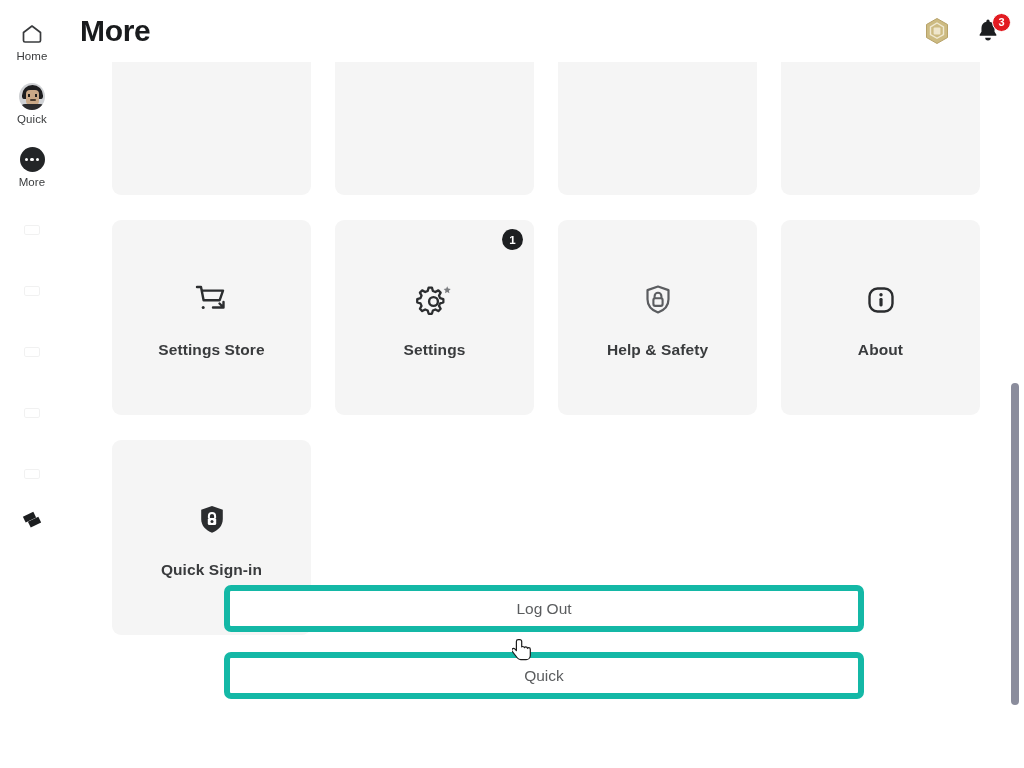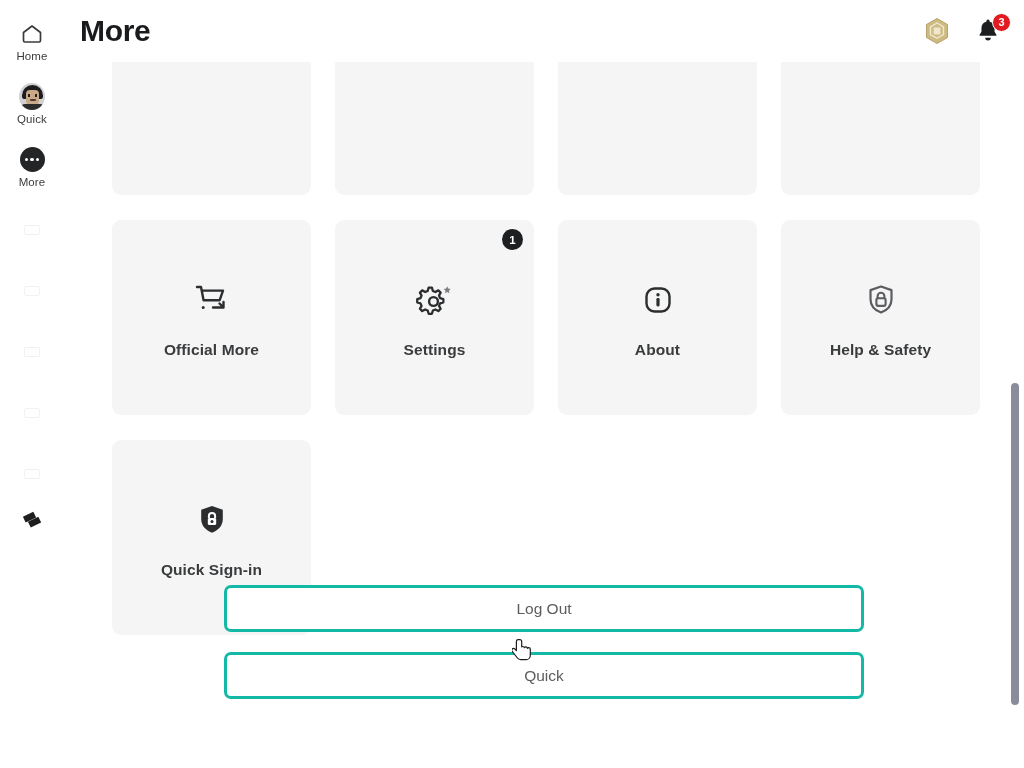--- a/index.html
+++ b/index.html
@@ -136,21 +136,21 @@
     display: flex; align-items: center; justify-content: center;
   }
   .card.placeholder { background: #f5f5f5; }
 
   
   .actions {
     position: absolute; left: 160px; top: 523px; width: 640px;
     display: flex; flex-direction: column; gap: 20px;
   }
   .btn-outline {
-    height: 47px; border: 3px solid #14b8a6; border-radius: 7px;
+    height: 47px; border: 6px solid #14b8a6; border-radius: 7px;
     background: #fff; color: #5a5c5e; font-size: 15.5px;
     font-family: "Liberation Sans", sans-serif;
     display: flex; align-items: center; justify-content: center;
     cursor: pointer;
   }
 
   
   .scrollbar-track {
     position: absolute; right: 2px; top: 62px; width: 14px; bottom: 0;
     background: transparent; z-index: 8;
@@ -264,57 +264,57 @@
       <div class="card placeholder"></div>
 
       <div class="card">
         <span class="card-icon">
           <svg width="46" height="46" viewBox="0 0 46 46" fill="none" stroke="#2b2d2f" stroke-width="2.4" stroke-linecap="round" stroke-linejoin="round">
             <path d="M8 10h4l2.6 13.2h16.1L34 13.6H14"></path>
             <circle cx="14.2" cy="30.6" r="1.5" fill="#2b2d2f" stroke="none"></circle>
             <path d="M24 30.5h10.5M34.5 30.5l-4-4M34.5 30.5v-5.6"></path>
           </svg>
         </span>
-        <span class="card-label">Official More</span>
+        <span class="card-label">Settings Store</span>
       </div>
 
       <div class="card">
         <span class="card-badge">1</span>
         <span class="card-icon">
           <svg width="46" height="46" viewBox="0 0 46 46" fill="none">
             <g stroke="#2b2d2f" stroke-width="2.4" stroke-linejoin="round">
               <path d="M21 10.5h-2.4l-1 3.4-2.6 1.1-3.1-1.7-2.4 2.4 1.7 3.1-1.1 2.6-3.4 1v3.4l3.4 1 1.1 2.6-1.7 3.1 2.4 2.4 3.1-1.7 2.6 1.1 1 3.4h3.4l1-3.4 2.6-1.1 3.1 1.7 2.4-2.4-1.7-3.1 1.1-2.6 3.4-1v-3.4l-3.4-1-1.1-2.6 1.7-3.1-2.4-2.4-3.1 1.7-2.6-1.1-1-3.4z" transform="translate(-1.2 0.6) scale(0.96)"></path>
               <circle cx="21.5" cy="24.5" r="4.4"></circle>
             </g>
             <path d="M35.2 9.2l1 2.4 2.5.3-1.8 1.8.5 2.5-2.2-1.2-2.2 1.2.5-2.5-1.8-1.8 2.5-.3z" fill="#7b7d80"></path>
           </svg>
         </span>
         <span class="card-label">Settings</span>
       </div>
 
       <div class="card">
         <span class="card-icon">
           <svg width="46" height="46" viewBox="0 0 46 46" fill="none">
+            <path d="M23 9.5l10.5 3.6v9.1c0 6.4-4.4 11-10.5 13.3-6.1-2.3-10.5-6.9-10.5-13.3v-9.1z" stroke="#5b5d60" stroke-width="2.2" stroke-linejoin="round"></path>
+            <path d="M19.6 21.5v-2.3a3.4 3.4 0 0 1 6.8 0v2.3" stroke="#5b5d60" stroke-width="2.1"></path>
+            <rect x="18.4" y="21.3" width="9.2" height="7.6" rx="1.8" stroke="#5b5d60" stroke-width="2.1"></rect>
+          </svg>
+        </span>
+        <span class="card-label">Help &amp; Safety</span>
+      </div>
+
+      <div class="card">
+        <span class="card-icon">
+          <svg width="46" height="46" viewBox="0 0 46 46" fill="none">
             <rect x="11.5" y="11.5" width="23" height="23" rx="8" stroke="#2b2d2f" stroke-width="2.4"></rect>
             <circle cx="23" cy="17.8" r="1.7" fill="#2b2d2f"></circle>
             <rect x="21.4" y="21" width="3.2" height="8.4" rx="1.3" fill="#2b2d2f"></rect>
           </svg>
         </span>
         <span class="card-label">About</span>
-      </div>
-
-      <div class="card">
-        <span class="card-icon">
-          <svg width="46" height="46" viewBox="0 0 46 46" fill="none">
-            <path d="M23 9.5l10.5 3.6v9.1c0 6.4-4.4 11-10.5 13.3-6.1-2.3-10.5-6.9-10.5-13.3v-9.1z" stroke="#5b5d60" stroke-width="2.2" stroke-linejoin="round"></path>
-            <path d="M19.6 21.5v-2.3a3.4 3.4 0 0 1 6.8 0v2.3" stroke="#5b5d60" stroke-width="2.1"></path>
-            <rect x="18.4" y="21.3" width="9.2" height="7.6" rx="1.8" stroke="#5b5d60" stroke-width="2.1"></rect>
-          </svg>
-        </span>
-        <span class="card-label">Help &amp; Safety</span>
       </div>
 
       <div class="card">
         <span class="card-icon">
           <svg width="46" height="46" viewBox="0 0 46 46">
             <path d="M23 9l10.8 3.7v9.2c0 6.6-4.5 11.4-10.8 13.8-6.3-2.4-10.8-7.2-10.8-13.8v-9.2z" fill="#2b2d2f"></path>
             <path d="M19.9 21.2v-2.1a3.1 3.1 0 0 1 6.2 0v2.1" fill="none" stroke="#ffffff" stroke-width="2"></path>
             <rect x="18.8" y="20.9" width="8.4" height="7.2" rx="1.6" fill="#ffffff"></rect>
             <circle cx="23" cy="24.5" r="1.5" fill="#2b2d2f"></circle>
           </svg>

